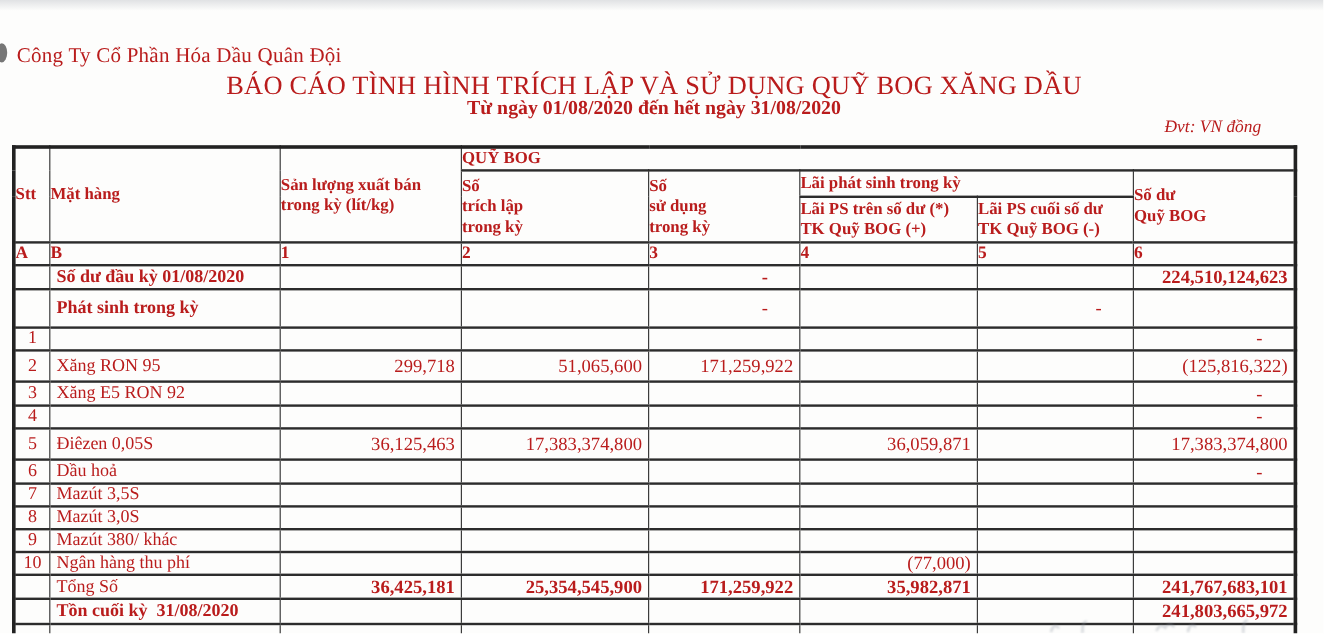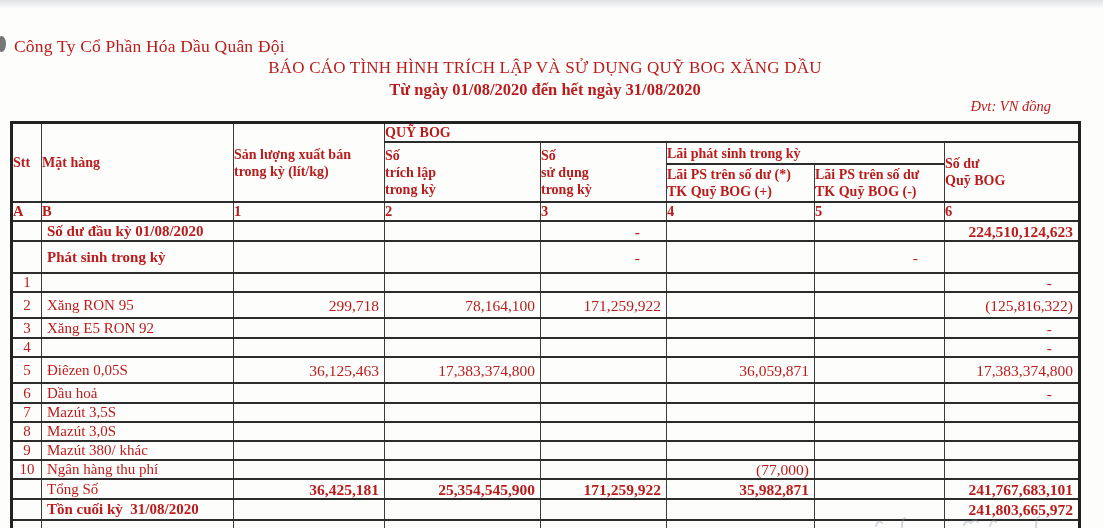--- a/index.html
+++ b/index.html
@@ -18,21 +18,21 @@
   .scan-smudge{
     position:absolute;left:-3px;top:36px;width:9px;height:16px;
     background:#4a4a4a;border-radius:50%;opacity:.75;filter:blur(0.5px);
   }
   .company{
     position:absolute;left:14px;top:36px;
     font-size:17.5px;letter-spacing:.2px;
   }
   .title{
     position:absolute;left:0;top:58px;width:1090px;
-    text-align:center;font-size:17px;letter-spacing:.2px;
+    text-align:center;font-size:22px;letter-spacing:.2px;
   }
   .period{
     position:absolute;left:0;top:80px;width:1090px;
     text-align:center;font-size:16.5px;font-weight:bold;
   }
   .unit-note{
     position:absolute;right:52px;top:98px;
     font-size:14.5px;font-style:italic;
   }
   table.report{
@@ -99,21 +99,21 @@
         <th rowspan="2" class="pre">Số
 sử dụng
 trong kỳ</th>
         <th colspan="2">Lãi phát sinh trong kỳ</th>
         <th rowspan="2" class="pre">Số dư
 Quỹ BOG</th>
       </tr>
       <tr class="r-sub">
         <th class="pre">Lãi PS trên số dư (*)
 TK Quỹ BOG (+)</th>
-        <th class="pre">Lãi PS trên số dư
+        <th class="pre">Lãi PS cuối số dư
 TK Quỹ BOG (-)</th>
       </tr>
       <tr class="index-row" id="index-row">
           <th>A</th>
           <th>B</th>
           <th>1</th>
           <th>2</th>
           <th>3</th>
           <th>4</th>
           <th>5</th>
@@ -148,21 +148,21 @@
           <td class="c-num"></td>
           <td class="c-num"></td>
           <td class="c-num"></td>
           <td class="c-num"></td>
           <td class="c-num dash">-</td>
         </tr>
         <tr style="height: 26px;">
           <td class="c-stt">2</td>
           <td class="c-label">Xăng RON 95</td>
           <td class="c-num">299,718</td>
-          <td class="c-num">78,164,100</td>
+          <td class="c-num">51,065,600</td>
           <td class="c-num">171,259,922</td>
           <td class="c-num"></td>
           <td class="c-num"></td>
           <td class="c-num">(125,816,322)</td>
         </tr>
         <tr style="height: 20px;">
           <td class="c-stt">3</td>
           <td class="c-label">Xăng E5 RON 92</td>
           <td class="c-num"></td>
           <td class="c-num"></td>

